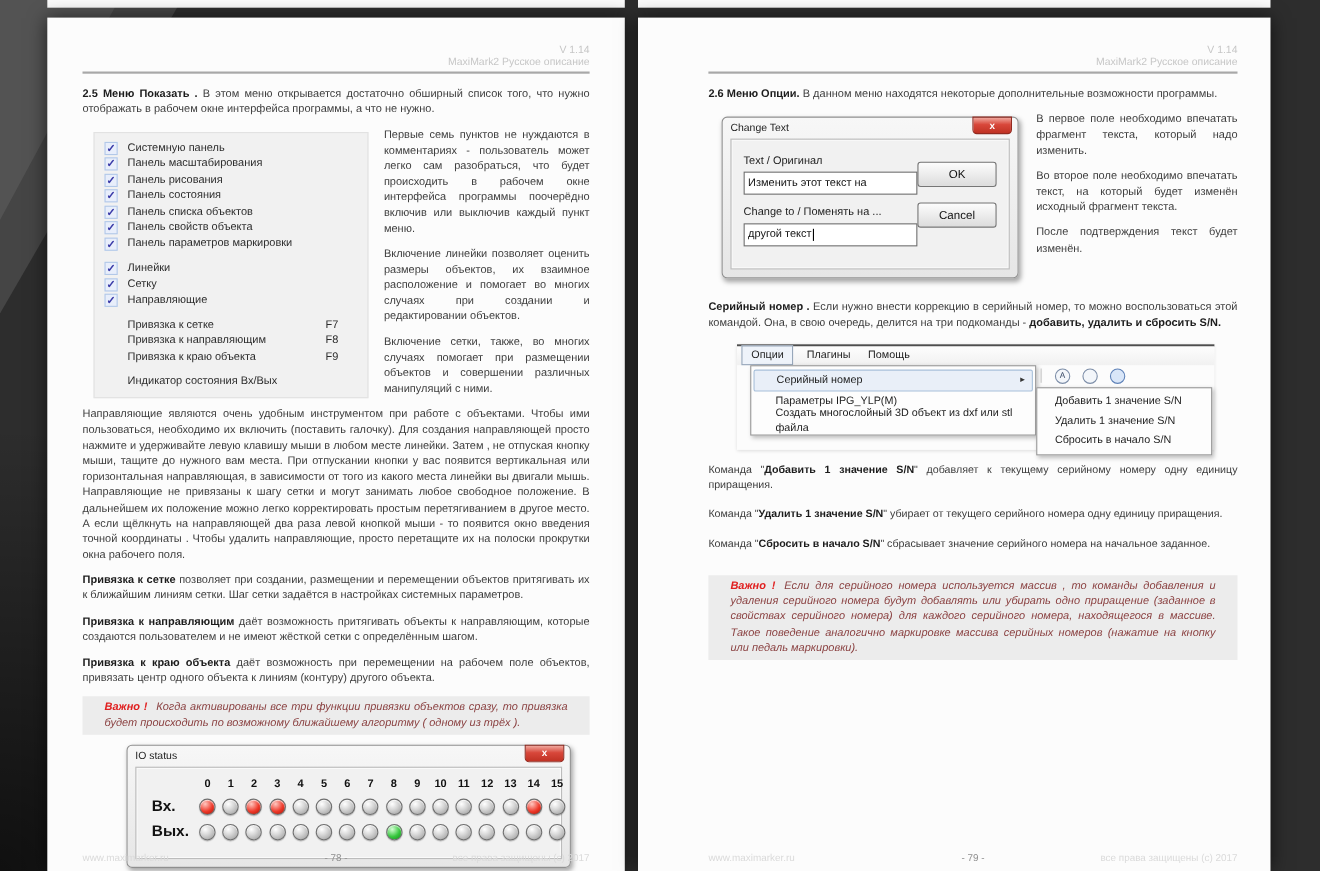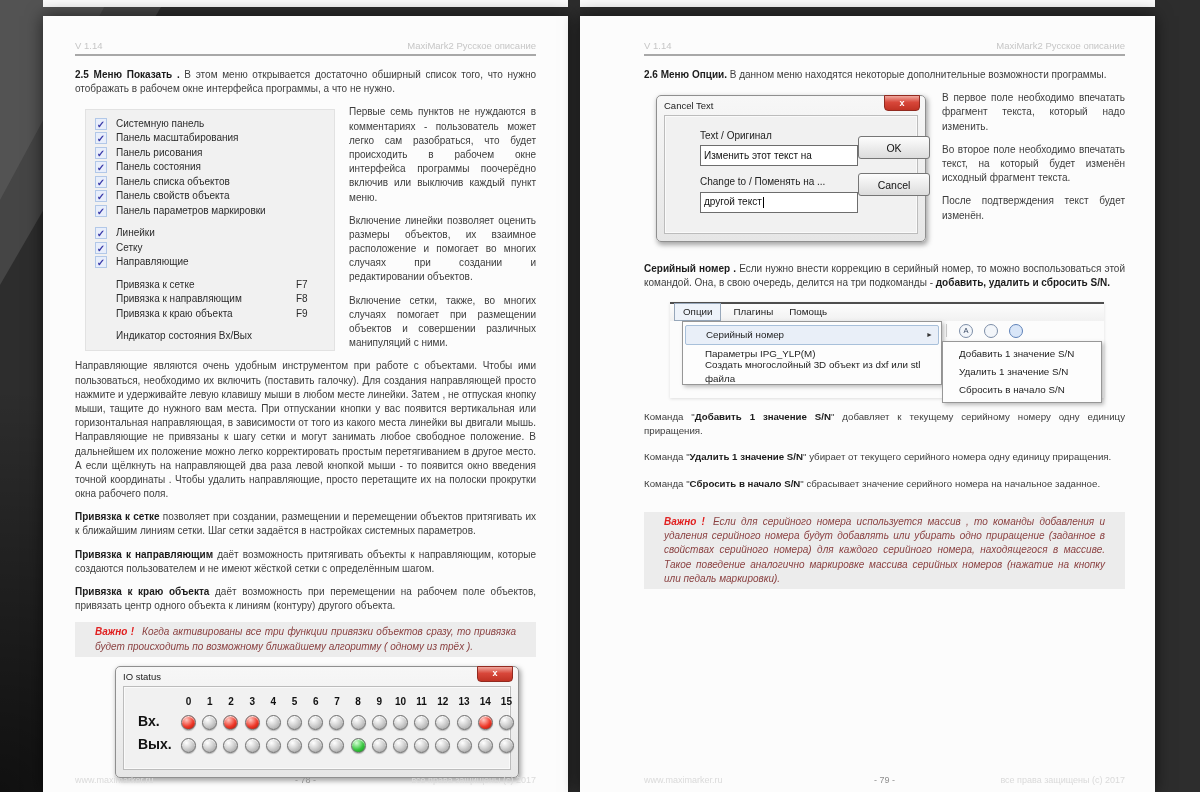--- a/index.html
+++ b/index.html
@@ -18,21 +18,21 @@
   .prev-sliver{position:absolute;top:0;height:7px;background:#fafafa;}
   .sliver-l{left:43px;width:525px;}
   .sliver-r{left:580px;width:575px;}
 
   .page{position:absolute;top:16px;height:776px;background:#fcfcfc;box-sizing:border-box;
     box-shadow:0 0 16px rgba(0,0,0,.6);overflow:hidden;}
   .page-l{left:43px;width:525px;padding:24px 32px 0 32px;}
   .page-r{left:580px;width:575px;padding:24px 30px 0 64px;}
 
   .pghead{display:flex;justify-content:space-between;align-items:flex-end;
-    font-size:9.5px;color:#c6c6c6;border-bottom:2px solid #a8a8a8;padding-bottom:3px;}
+    font-size:9.5px;color:#c6c6c6;border-bottom:2px solid #a8a8a8;padding-bottom:3px;flex-direction:column;}
   .pgbody{font-size:10px;line-height:1.42;color:#3d3d3d;margin-top:12px;}
   .para{margin:0 0 9px 0;text-align:justify;}
   .lead{font-weight:700;color:#1c1c1c;}
 
   
   .note{background:#ececec;padding:3px 20px;font-style:italic;color:#8b4242;text-align:justify;margin:0 0 9px 0;}
   .note-lead{color:#e02020;font-weight:700;font-style:italic;margin-right:8px;}
 
   
   .viewmenu{float:left;width:248px;margin:4px 14px 4px 10px;background:#f1f1f1;
@@ -73,21 +73,21 @@
   .pgfoot{position:absolute;left:32px;right:32px;bottom:7px;display:flex;align-items:center;font-size:9px;}
   .page-r .pgfoot{left:64px;right:30px;}
   .foot-site{color:#dadada;}
   .foot-page{color:#8f8f8f;position:absolute;left:0;right:0;text-align:center;}
   .foot-rights{margin-left:auto;color:#dadada;}
 
   
   .ct-win{float:left;width:268px;margin:4px 16px 6px 12px;}
   .ct-body{padding:9px;}
   .ct-inner{display:flex;padding:2px;}
-  .ct-fields{width:158px;flex:none;margin-left:24px;}
+  .ct-fields{width:158px;flex:none;}
   .ct-label{font-size:10px;color:#222;margin:2px 0 2px 0;}
   .ct-input{height:17px;background:#fff;border:1px solid #6d6d6d;font-size:10px;color:#111;
     padding:1px 3px;margin-bottom:9px;display:flex;align-items:center;white-space:nowrap;overflow:hidden;}
   .caret{display:inline-block;width:1px;height:11px;background:#000;margin-left:1px;}
   .ct-buttons{margin-left:auto;display:flex;flex-direction:column;align-items:flex-end;padding-top:9px;}
   .btn{width:72px;height:23px;margin-bottom:14px;background:linear-gradient(#fdfdfd,#dcdcdc);
     border:1px solid #767676;border-radius:3px;font-family:"Liberation Sans",sans-serif;
     font-size:10.5px;color:#111;}
 
   
@@ -399,21 +399,21 @@
 <div class="page page-r">
   <div class="pghead">
     <span>V 1.14</span>
     <span>MaxiMark2  Русское описание</span>
   </div>
   <div class="pgbody">
     <p class="para"><span class="lead">2.6  Меню  Опции.</span><span>  В данном меню находятся некоторые дополнительные возможности программы.</span></p>
 
     <div class="win ct-win">
       <div class="win-title">
-        <span>Cancel Text</span>
+        <span>Change Text</span>
         <span class="win-close">
             <span>x</span>
           </span>
       </div>
       <div class="win-body ct-body">
         <div class="ct-inner">
           <div class="ct-fields">
             <div class="ct-label">Text / Оригинал</div>
             <div class="ct-input">
                 <span>Изменить этот текст на</span>

